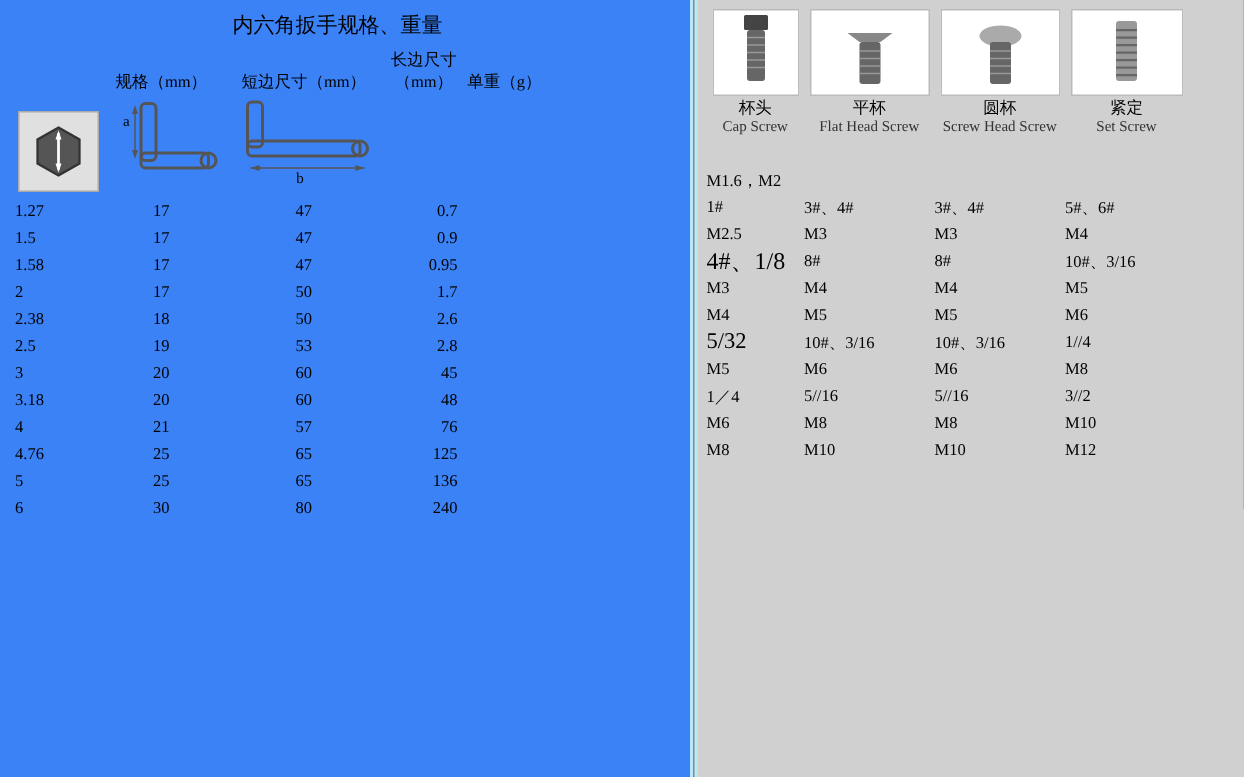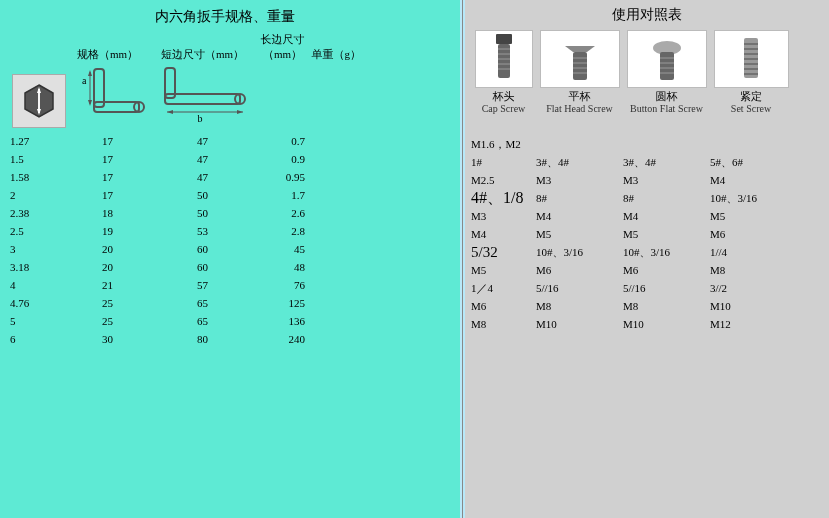--- a/index.html
+++ b/index.html
@@ -9,21 +9,21 @@
       background: #b8e8f8;
       width: 829px;
       height: 518px;
       overflow: hidden;
       display: flex;
     }
 
     
     .left-panel {
       width: 460px;
-      background: #5eead4;
+      background: #3b82f6;
       padding: 8px 0 11px 10px;
       flex-shrink: 0;
     }
 
     .left-title {
       text-align: center;
       font-size: 14px;
       margin-bottom: 6px;
       color: #000;
       padding-right: 20px;
@@ -256,21 +256,20 @@
     <span class="cell-short">30</span>
     <span class="cell-long">80</span>
     <span class="cell-weight">240</span>
   </div>
     </div>
 </div>
 
 <div class="divider"></div>
 
 <div class="right-panel">
-  <div class="right-title">使用对照表</div>
 
   <div style="display:flex; align-items:flex-start; margin-bottom:2px; margin-left:2px;">
 
     <div class="screw-type-col" style="width:65px;">
       <div class="screw-img" style="width:58px;height:58px;">
 
         <svg width="40" height="50" viewBox="0 0 40 50">
           <rect x="12" y="0" width="16" height="10" rx="1" fill="#444"></rect>
           <rect x="14" y="10" width="12" height="34" rx="2" fill="#666"></rect>
 
@@ -312,21 +311,21 @@
           <ellipse cx="25" cy="14" rx="14" ry="7" fill="#aaa"></ellipse>
           <rect x="18" y="18" width="14" height="28" rx="2" fill="#666"></rect>
           <line x1="18" y1="24" x2="32" y2="24" stroke="#999" stroke-width="1"></line>
           <line x1="18" y1="29" x2="32" y2="29" stroke="#999" stroke-width="1"></line>
           <line x1="18" y1="34" x2="32" y2="34" stroke="#999" stroke-width="1"></line>
           <line x1="18" y1="39" x2="32" y2="39" stroke="#999" stroke-width="1"></line>
         </svg>
       </div>
       <div class="screw-label">
         <div style="font-size:11px;">圆杯</div>
-        <div style="font-size:10px; color:#333;">Button Flat Screw</div>
+        <div style="font-size:10px; color:#333;">Screw Head Screw</div>
       </div>
     </div>
 
     <div class="screw-type-col" style="width:82px;">
       <div class="screw-img" style="width:75px;height:58px;">
         <svg width="40" height="50" viewBox="0 0 40 50">
 
           <rect x="13" y="4" width="14" height="40" rx="2" fill="#999"></rect>
           <line x1="13" y1="10" x2="27" y2="10" stroke="#666" stroke-width="1.5"></line>
           <line x1="13" y1="15" x2="27" y2="15" stroke="#666" stroke-width="1.5"></line>

